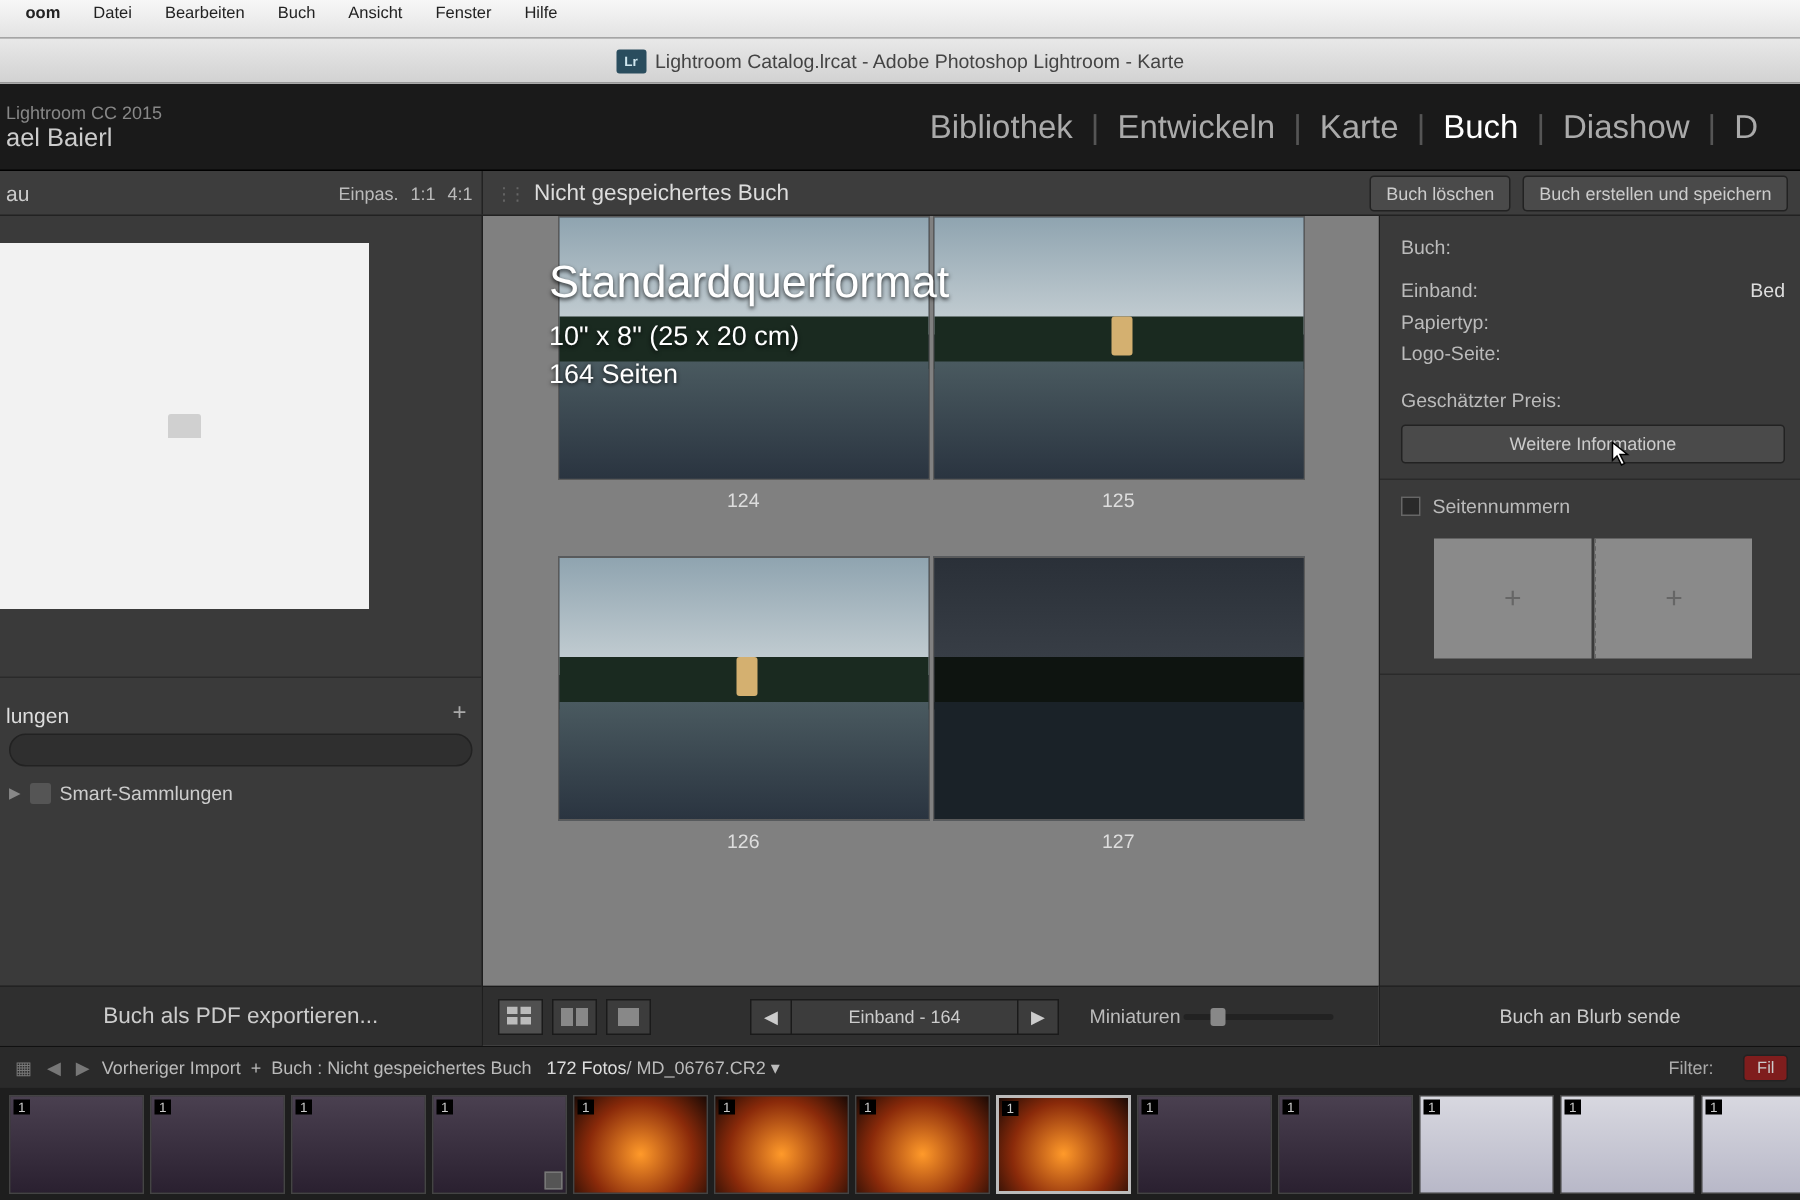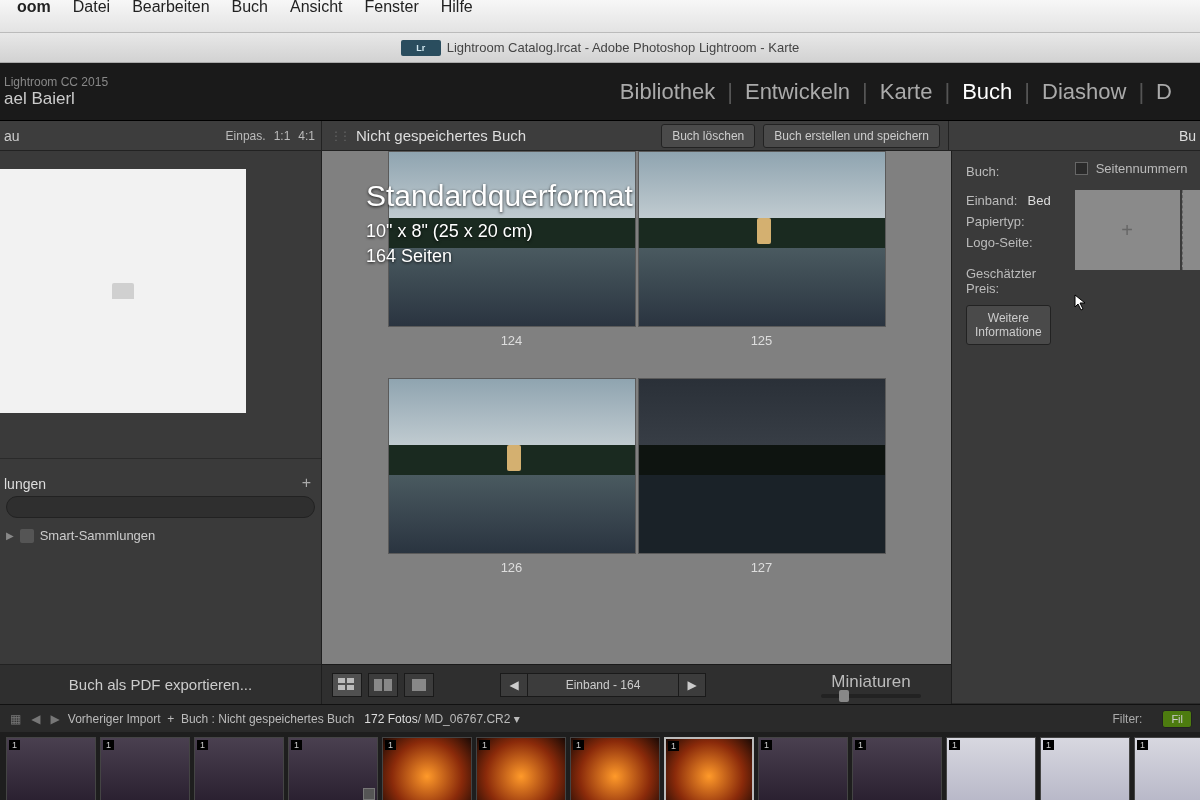--- a/index.html
+++ b/index.html
@@ -1,20 +1,20 @@
 <!DOCTYPE html>
 <html><head>
 <meta charset="utf-8">
 <style>
 *{box-sizing:border-box;margin:0;padding:0;font-family:"Lucida Grande",Arial,sans-serif;user-select:none}
 body{width:1200px;height:800px;overflow:hidden;background:#3a3a3a}
-.menubar{height:26px;background:linear-gradient(#f7f7f7,#e3e3e3);display:flex;align-items:flex-end;padding:16px 6px;font-size:16px;color:#222;border-bottom:1px solid #bbb}
+.menubar{height:26px;background:linear-gradient(#f7f7f7,#e3e3e3);display:flex;align-items:flex-start;padding:3px 6px;font-size:11px;color:#222;border-bottom:1px solid #bbb}
 .menubar span{padding:0 11px;cursor:default}
 .titlebar{height:30px;background:linear-gradient(#e8e8e8,#d2d2d2);display:flex;align-items:center;justify-content:center;font-size:13px;color:#444;border-bottom:1px solid #aaa;position:relative}
-.titlebar .lr-icon{width:40px;height:16px;background:#2a4d5e;display:inline-flex;align-items:center;justify-content:center;color:#cfe6ee;font-size:9px;font-weight:bold;margin-right:6px;border-radius:2px}
+.titlebar .lr-icon{width:20px;height:16px;background:#2a4d5e;display:inline-flex;align-items:center;justify-content:center;color:#cfe6ee;font-size:9px;font-weight:bold;margin-right:6px;border-radius:2px}
 .identity{background:#1a1a1a;color:#999;height:58px;display:flex;align-items:center;justify-content:space-between;padding:0 16px 0 0;border-bottom:1px solid #000}
 .identity .left{padding-left:4px}
 .identity .product{font-size:12px;color:#888}
 .identity .user{font-size:17px;color:#ccc}
 .modules{display:flex;gap:0;align-items:center;font-size:22px;color:#aaa}
 .modules span{padding:0 12px;cursor:pointer}
 .modules .sep{color:#555;padding:0}
 .modules .active{color:#fff}
 .workbar{height:30px;background:#3d3d3d;display:flex;align-items:stretch;border-bottom:1px solid #222}
 .workbar .left{width:322px;display:flex;align-items:center;justify-content:flex-end;color:#bbb;font-size:12px;padding-right:6px;gap:8px;border-right:1px solid #222}
@@ -54,42 +54,42 @@
 .overlay .t1{font-size:30px;font-weight:400}
 .overlay .t2{font-size:18px;margin-top:8px}
 .overlay .t3{font-size:18px;margin-top:4px}
 .toolbar{height:40px;background:#2f2f2f;border-top:1px solid #1a1a1a;display:flex;align-items:center;padding:0 10px;gap:6px}
 .toolbar .viewbtn{width:30px;height:24px;background:#3c3c3c;border:1px solid #1a1a1a;display:flex;align-items:center;justify-content:center;cursor:pointer}
 .toolbar .viewbtn.active{background:#505050}
 .toolbar .viewbtn svg{display:block}
 .toolbar .nav{display:flex;align-items:center;margin-left:60px}
 .toolbar .nav .arrow{width:28px;height:24px;background:#3c3c3c;border:1px solid #1a1a1a;color:#ccc;display:flex;align-items:center;justify-content:center;cursor:pointer;font-size:12px}
 .toolbar .nav .range{width:150px;height:24px;background:#3c3c3c;border-top:1px solid #1a1a1a;border-bottom:1px solid #1a1a1a;color:#ccc;font-size:12px;display:flex;align-items:center;justify-content:center}
-.toolbar .thumbs-ctrl{margin-left:auto;display:flex;flex-direction:column;align-items:center;color:#bbb;font-size:17px;gap:2px;padding-right:20px}
+.toolbar .thumbs-ctrl{margin-left:auto;display:flex;flex-direction:row;align-items:center;color:#bbb;font-size:13px;gap:2px;padding-right:20px}
 .toolbar .slider{width:100px;height:4px;background:#222;position:relative;border-radius:2px}
 .toolbar .slider .knob{position:absolute;left:18px;top:-4px;width:10px;height:12px;background:#888;border-radius:2px}
-.panel-r{width:248px;background:#3a3a3a;color:#bbb;font-size:13px;display:flex;flex-direction:row}
+.panel-r{width:280px;background:#3a3a3a;color:#bbb;font-size:13px;display:flex;flex-direction:column}
 .panel-r .section{padding:10px 10px 10px 14px;border-bottom:1px solid #2a2a2a}
 .panel-r .row{display:flex;justify-content:space-between;padding:3px 0;font-size:13px}
 .panel-r .row .val{color:#ddd}
 .panel-r .btn{background:#4a4a4a;border:1px solid #222;color:#ccc;font-size:12px;padding:5px 8px;border-radius:3px;cursor:pointer;text-align:center;margin-top:6px}
 .panel-r .btnrow{display:flex;gap:6px}
 .panel-r .btnrow .btn{flex:1}
 .panel-r .check{display:flex;align-items:center;gap:8px}
 .panel-r .check .box{width:13px;height:13px;border:1px solid #666;background:#2a2a2a}
 .panel-r .spread-mini{display:flex;justify-content:center;gap:2px;margin-top:14px}
 .panel-r .spread-mini .pg{width:105px;height:80px;background:#8a8a8a;display:flex;align-items:center;justify-content:center;color:#666;font-size:20px;position:relative}
 .panel-r .spread-mini .pg.right{border-left:1px dashed #666}
 .panel-r .send{height:40px;background:#2f2f2f;border-top:1px solid #222;display:flex;align-items:center;justify-content:center;color:#ccc;font-size:13px;cursor:pointer;margin-top:auto}
 .filmstrip-hdr{height:28px;background:#2a2a2a;border-top:1px solid #111;display:flex;align-items:center;padding:0 8px;color:#aaa;font-size:12px;gap:6px}
 .filmstrip-hdr .icon{color:#777;cursor:pointer;padding:0 2px}
 .filmstrip-hdr .path{color:#bbb}
 .filmstrip-hdr .path .count{color:#ddd}
 .filmstrip-hdr .filter{margin-left:auto;display:flex;align-items:center;gap:20px}
-.filmstrip-hdr .filter .fbtn{background:#4d7c0f;border:1px solid #222;padding:2px 8px;border-radius:3px;color:#ccc;font-size:11px}
+.filmstrip-hdr .filter .fbtn{background:#7f1d1d;border:1px solid #222;padding:2px 8px;border-radius:3px;color:#ccc;font-size:11px}
 .filmstrip{height:75px;background:#1e1e1e;display:flex;align-items:center;padding:4px 6px;gap:4px;overflow:hidden}
 .filmstrip .fthumb{width:90px;height:66px;background:#333;border:1px solid #444;position:relative;flex-shrink:0}
 .filmstrip .fthumb .badge{position:absolute;top:2px;left:2px;background:#000;color:#ccc;font-size:9px;padding:0 3px}
 .filmstrip .fthumb .img{position:absolute;inset:0}
 .filmstrip .fthumb.sel{border:2px solid #bbb}
 .filmstrip .fthumb .mark{position:absolute;bottom:2px;right:2px;width:12px;height:12px;background:#555;border:1px solid #777}
 .fire{background:radial-gradient(circle at 50% 60%,#ff9a2a,#8a2a0a 60%,#1a0a05)}
 .studio{background:linear-gradient(#4a4050,#2a2030)}
 .light{background:linear-gradient(#d8d8e0,#b8b8c8)}
 .cursor{position:absolute;top:294px;right:112px;width:14px;height:18px;pointer-events:none}
@@ -139,23 +139,20 @@
     <span>Einpas.</span>
     <span>1:1</span>
     <span>4:1</span>
   </div>
   <div class="center">
     <span class="grip">⋮⋮</span>
     <span class="booktitle">Nicht gespeichertes Buch</span>
     <button>Buch löschen</button>
     <button>Buch erstellen und speichern</button>
   </div>
-  <div class="right">
-    <span>Bu</span>
-  </div>
 </div>
 
 <div class="main">
 
   <div class="panel-l">
     <div class="preview">
       <div class="thumb">
         <div class="ph"></div>
       </div>
     </div>

